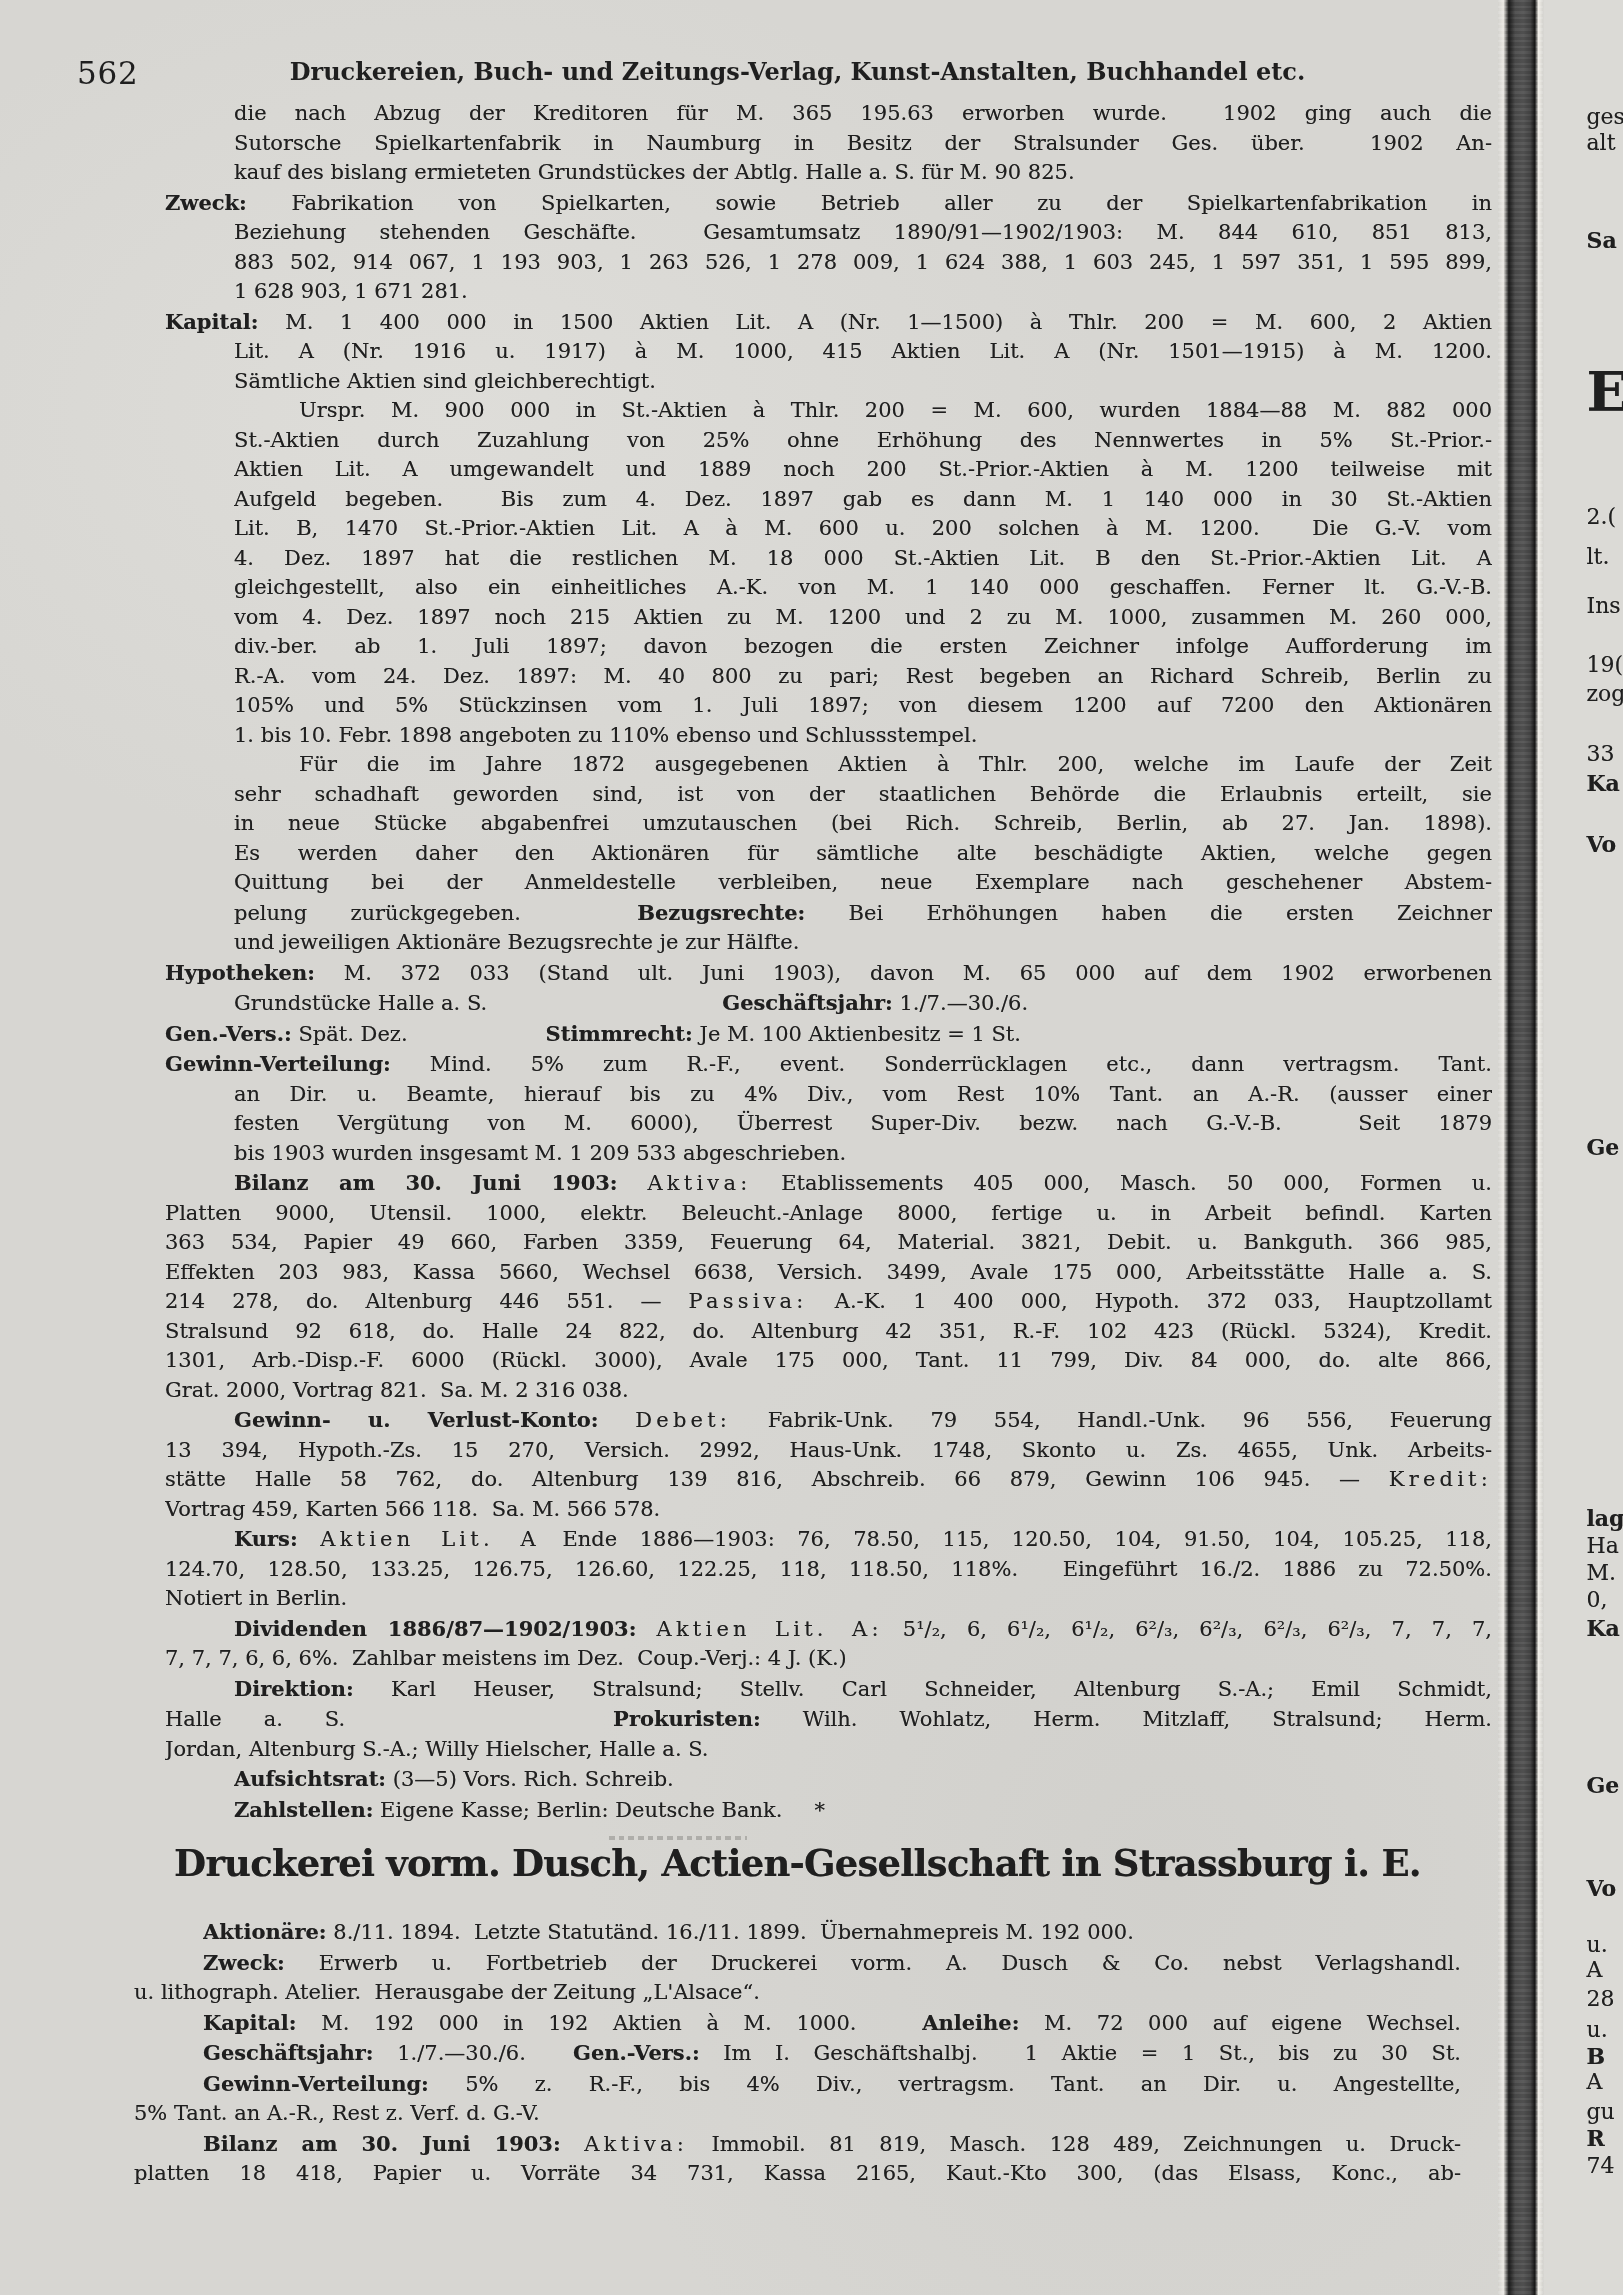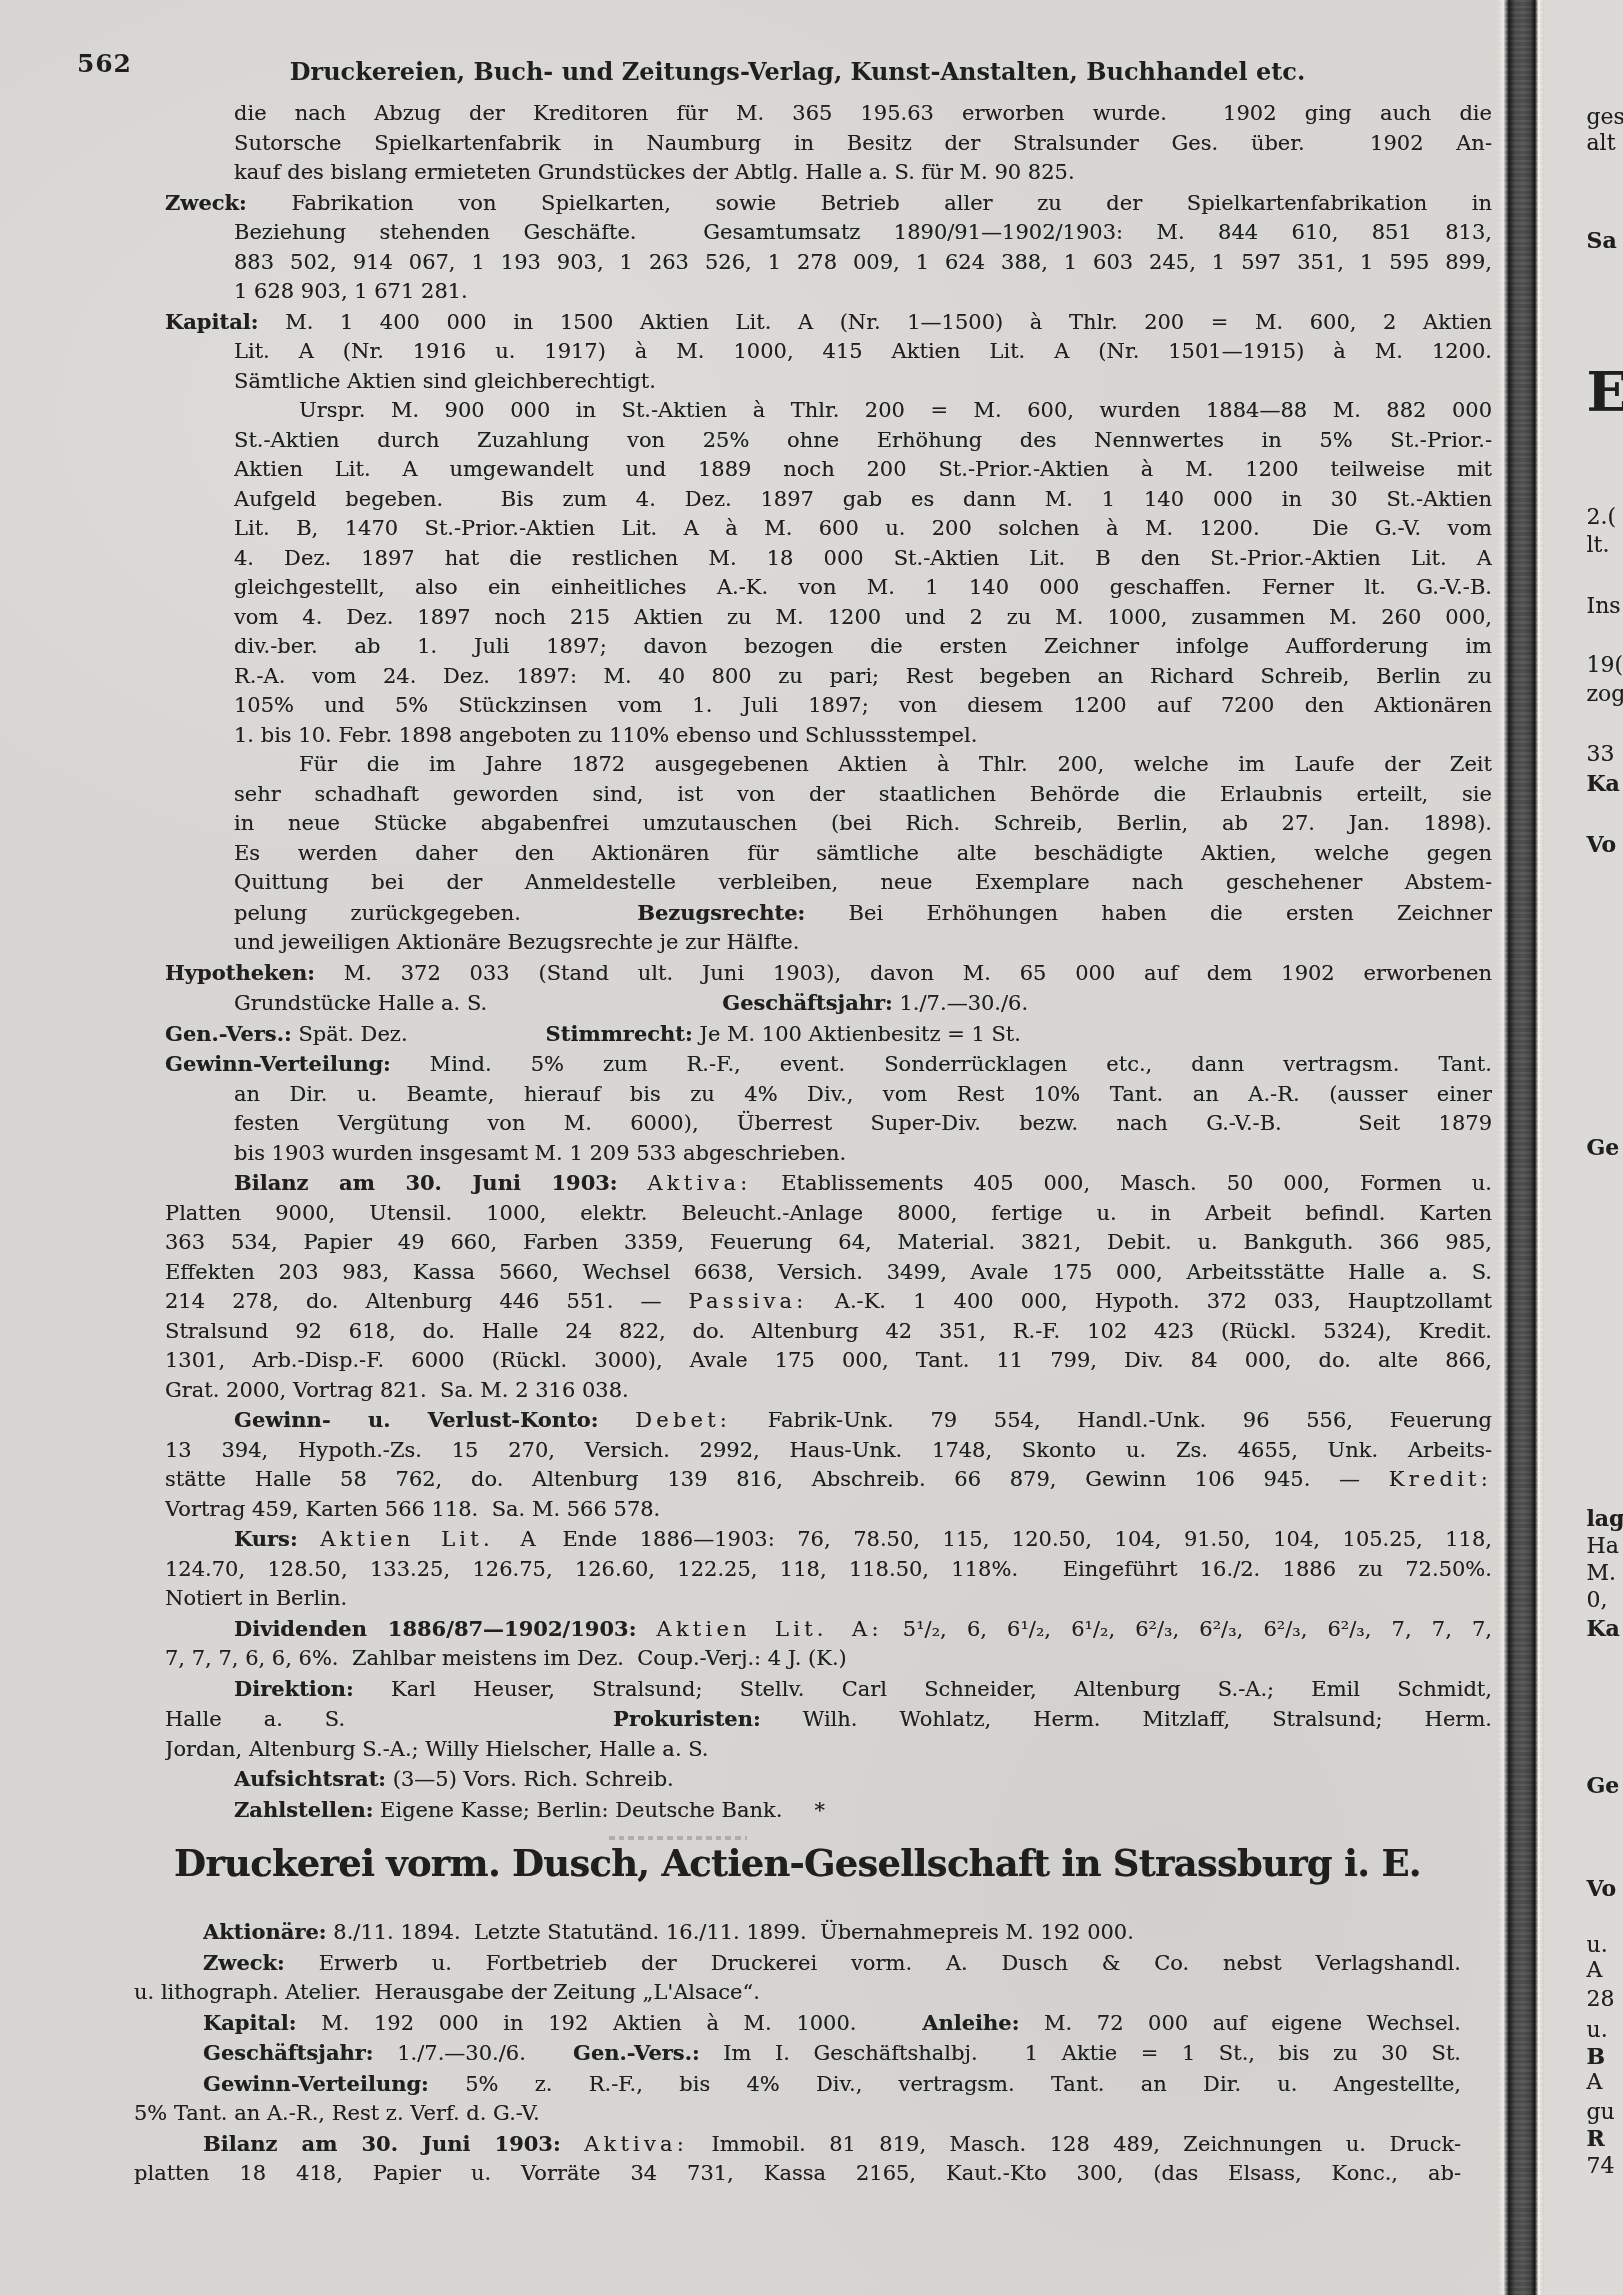--- a/index.html
+++ b/index.html
@@ -5,21 +5,21 @@
   html,body{margin:0;padding:0;background:#9a9996;}
   .page{
     position:relative;width:1623px;height:2295px;overflow:hidden;
     background:
       radial-gradient(1055px 731px at 28% 18%, #deddd9 0%, rgba(222,221,217,0) 62%),
       radial-gradient(974px 1136px at 72% 82%, #d1d0cc 0%, rgba(209,208,204,0) 60%),
       #d7d6d2;
     font-family:"DejaVu Serif","Liberation Serif",serif;
     color:#1f1f1f;
   }
-  .hdr-num{position:absolute;left:77px;top:49px;font-size:25px;font-weight:700;letter-spacing:0.8px;}
+  .hdr-num{position:absolute;left:77px;top:55px;font-size:31px;font-weight:400;letter-spacing:0.8px;}
   .hdr-title{position:absolute;left:134px;top:57px;width:1327px;text-align:center;
     font-size:24px;font-weight:700;}
   .col{position:absolute;left:134px;width:1327px;}
   .col1{top:99px;margin-left:31px;}
   .col2{top:1917px;}
   .ln{
     font-size:21px;line-height:29.5px;
     text-align:justify;text-align-last:justify;text-justify:inter-word;
     white-space:pre-wrap;overflow:hidden;
     text-shadow:0 0 0.5px rgba(10,10,10,.45);
@@ -182,21 +182,21 @@
     </div>
 
   <div class="neighbor"></div>
   <div class="gutter"></div>
   <div class="frags">
       <div class="frag" style="top: 106px;">ges</div>
       <div class="frag" style="top: 132px;">alt</div>
       <div class="frag b" style="top: 213px; margin-top: 16px;">Sa</div>
       <div class="frag big" style="top: 364px;">E</div>
       <div class="frag" style="top: 506px;">2.(</div>
-      <div class="frag" style="top: 534px;">lt.</div>
+      <div class="frag" style="top: 546px;">lt.</div>
       <div class="frag" style="top: 595px;">Ins</div>
       <div class="frag" style="top: 654px;">19(</div>
       <div class="frag" style="top: 683px;">zog</div>
       <div class="frag" style="top: 743px;">33</div>
       <div class="frag b" style="top: 772px;">Ka</div>
       <div class="frag b" style="top: 833px;">Vo</div>
       <div class="frag b" style="top: 1136px;">Ge</div>
       <div class="frag" style="top: 1507px; font-weight: bold;">lag</div>
       <div class="frag" style="top: 1535px;">Ha</div>
       <div class="frag" style="top: 1562px;">M.</div>

